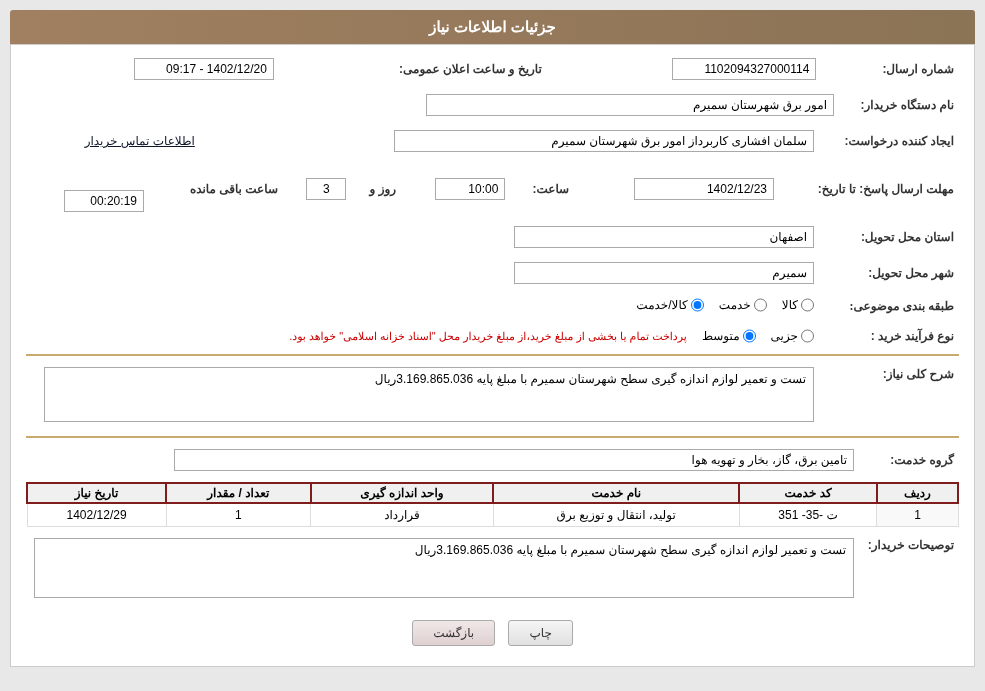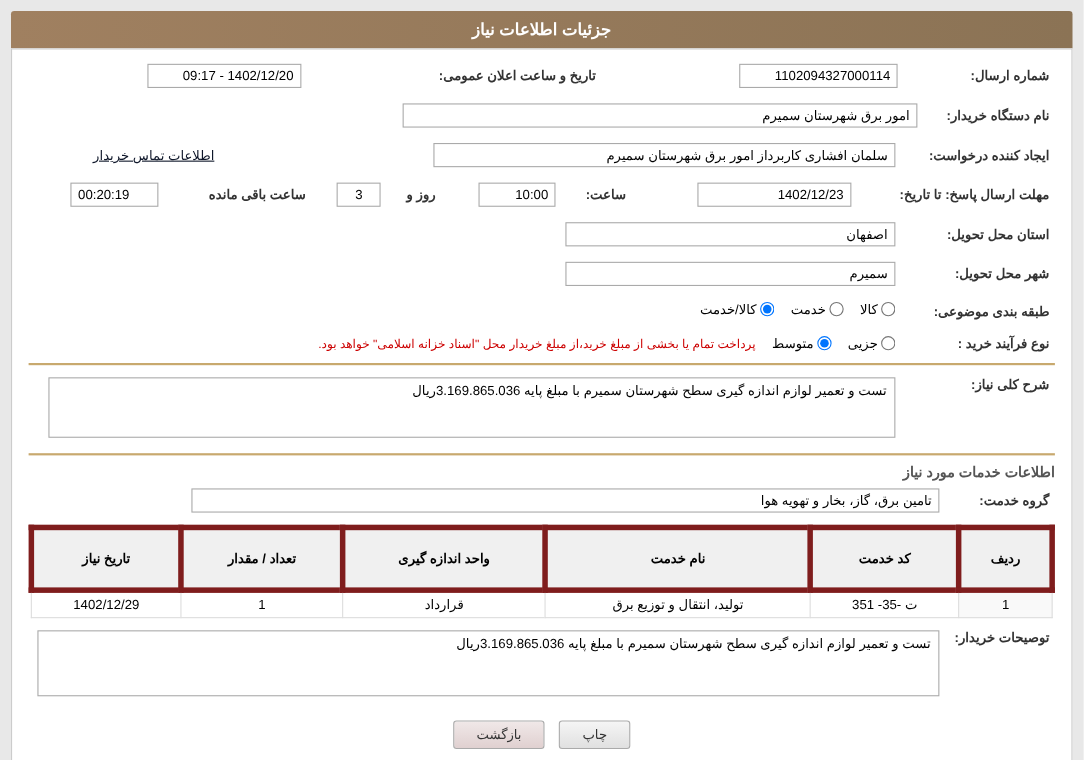--- a/index.html
+++ b/index.html
@@ -95,22 +95,22 @@
       font-family: Tahoma, Arial, sans-serif;
       font-size: 12px;
     }
     .data-table {
       width: 100%;
       border-collapse: collapse;
       margin: 8px 0;
     }
     .data-table th {
       background: #f0f0f0;
-      border: 5px solid #7f1d1d;
-      padding: 19px 8px;
+      border: 2px solid #7f1d1d;
+      padding: 2px 8px;
       text-align: center;
       font-weight: bold;
     }
     .data-table td {
       border: 1px solid #ddd;
       padding: 4px 8px;
       text-align: center;
     }
     .row-number {
       background: #f9f9f9;
@@ -162,21 +162,21 @@
         </td>
       </tr>
     </tbody>
       </table>
 
     <table class="info-table">
       <tbody>
           <tr>
         <td class="label-cell" style="width:120px;">نام دستگاه خریدار:</td>
         <td class="value-cell">
-          <span class="input-box" style="width:468px;">امور برق شهرستان سمیرم</span>
+          <span class="input-box" style="width:408px;">امور برق شهرستان سمیرم</span>
         </td>
       </tr>
     </tbody>
       </table>
 
     <table class="info-table">
       <tbody>
           <tr>
         <td class="label-cell" style="width:140px;">ایجاد کننده درخواست:</td>
         <td class="value-cell">
@@ -199,21 +199,21 @@
         <td class="label-cell">ساعت:</td>
         <td class="value-cell">
           <span class="input-box" style="width:70px;">10:00</span>
         </td>
         <td class="label-cell">روز و</td>
         <td class="value-cell">
           <span class="input-box" style="width:40px; text-align:center;">3</span>
         </td>
         <td class="label-cell">ساعت باقی مانده</td>
         <td class="value-cell">
-          <span class="input-box" style="width:80px; text-align:left;">00:20:19</span>
+          <span class="input-box" style="width:80px; text-align:right;margin-top:24px;">00:20:19</span>
         </td>
       </tr>
     </tbody>
       </table>
 
     <table class="info-table">
       <tbody>
           <tr>
         <td class="label-cell" style="width:140px;">استان محل تحویل:</td>
         <td class="value-cell">
@@ -230,21 +230,21 @@
         <td class="value-cell">
           <span class="input-box" style="width:300px;">سمیرم</span>
         </td>
       </tr>
     </tbody>
       </table>
 
     <table class="info-table">
       <tbody>
           <tr>
-        <td class="label-cell" style="width:140px;">طبقه بندی موضوعی:</td>
+        <td class="label-cell" style="width:140px;font-family:Liberation Serif, serif;">طبقه بندی موضوعی:</td>
         <td class="value-cell">
           <div class="radio-group">
             <div class="radio-item">
               <input type="radio" name="tabaghebandi" style="">
               <span>کالا</span>
             </div>
             <div class="radio-item">
               <input type="radio" name="tabaghebandi" style="">
               <span>خدمت</span>
             </div>
@@ -289,21 +289,20 @@
           <div style="position:relative;">
             <textarea class="textarea-box" style="width: 770px; min-height: 55px;" readonly=""></textarea>
             <span style="position:absolute; top:5px; right:8px; font-size:12px;">تست و تعمیر لوازم اندازه گیری سطح شهرستان سمیرم با مبلغ پایه 3.169.865.036ریال</span>
           </div>
         </td>
       </tr>
     </tbody>
       </table>
 
     <div class="section-divider"></div>
-    <div class="section-title">اطلاعات خدمات مورد نیاز</div>
 
     <table class="info-table">
       <tbody>
           <tr>
         <td class="label-cell" style="width:100px;">گروه خدمت:</td>
         <td class="value-cell">
           <span class="input-box" style="width:680px;">تامین برق، گاز، بخار و تهویه هوا</span>
         </td>
       </tr>
     </tbody>

